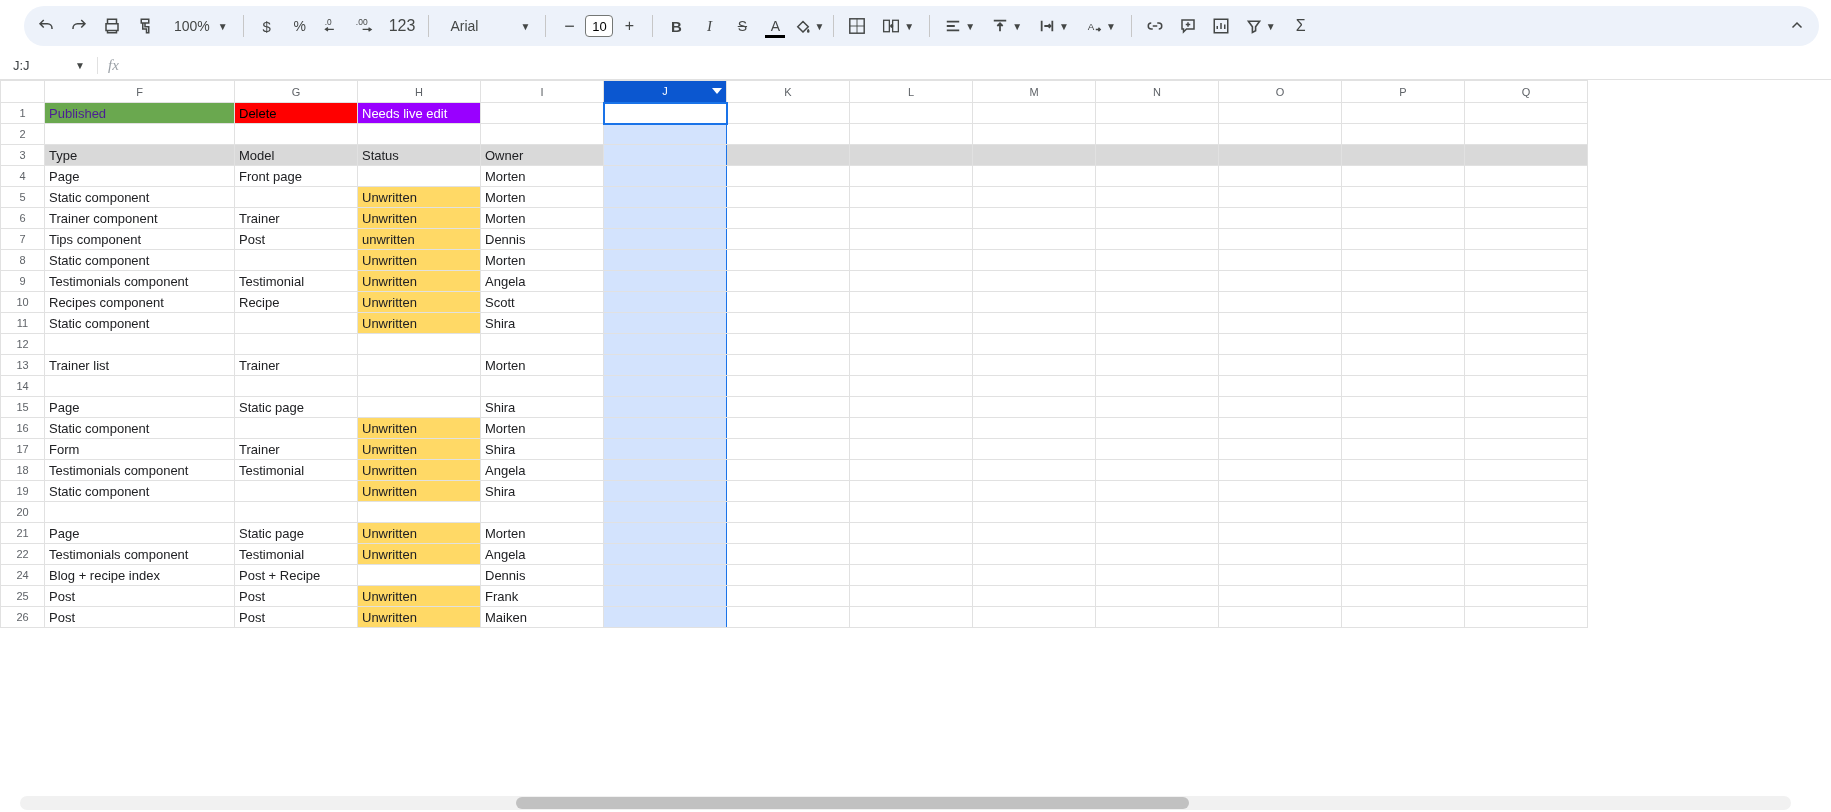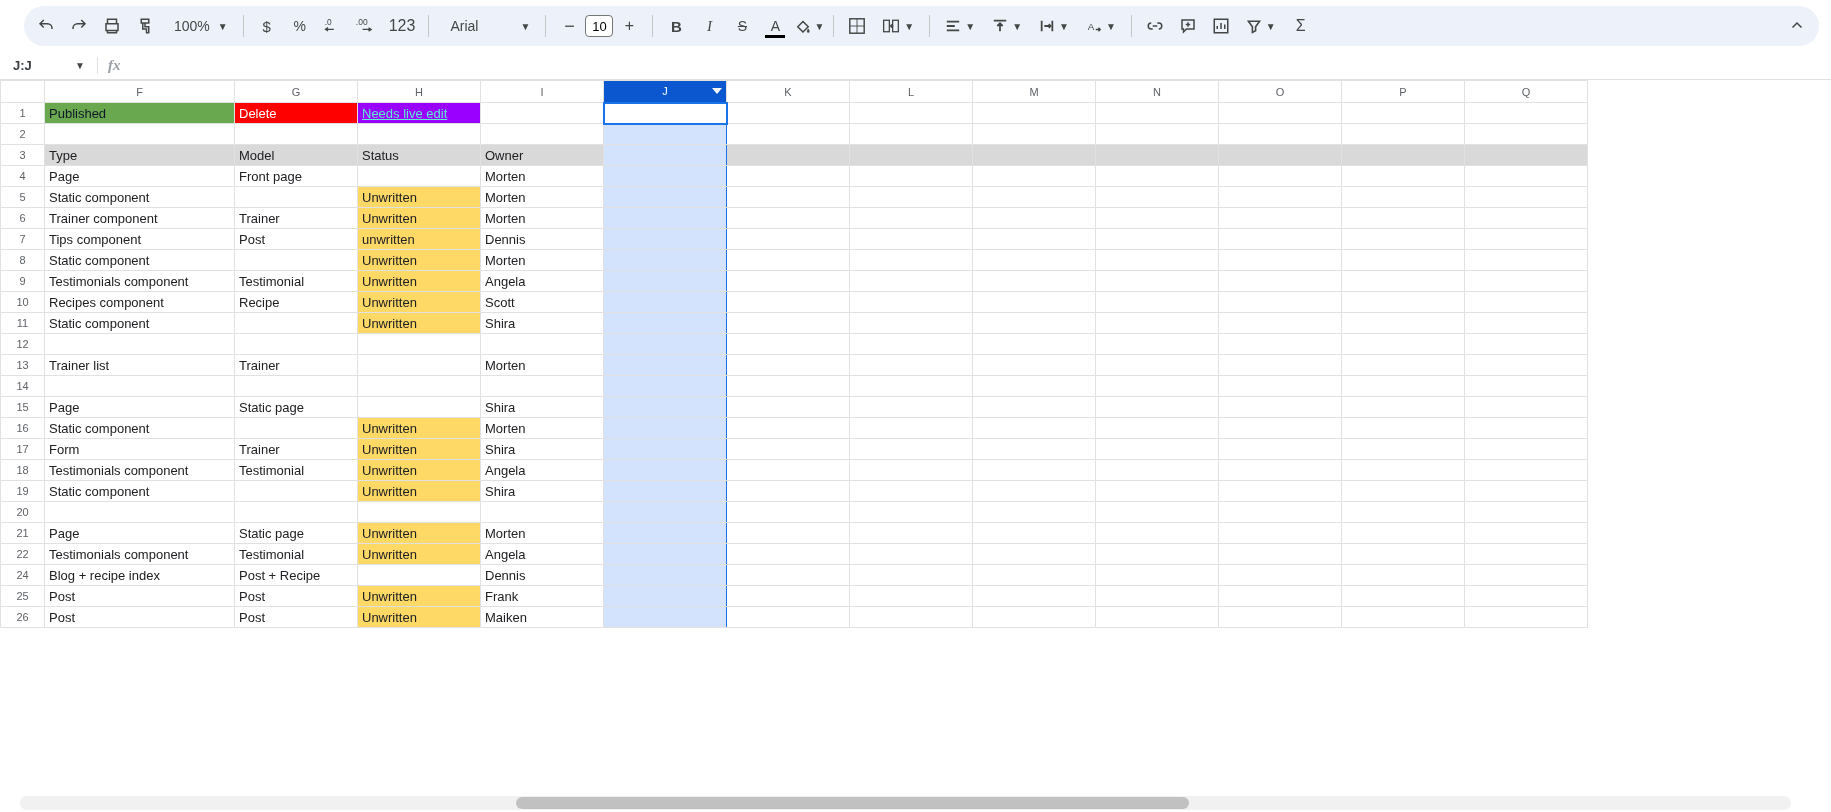--- a/index.html
+++ b/index.html
@@ -40,21 +40,21 @@
   width: 28px; height: 22px; border: 1px solid #747775; border-radius: 4px;
   text-align: center; font-size: 13px; background: #fff;
 }
 .caret { font-size: 10px; color: #444746; }
 .toolbar-spacer { flex: 1; }
 .text-color-under {
   position: absolute; left: 4px; right: 4px; bottom: 2px; height: 3px; background: #000;
 }
 
 .namebox-row {
-  display: flex; align-items: center; height: 28px; padding: 0 0 0 7px; border-bottom: 1px solid #e1e1e1; font-weight: bold;
+  display: flex; align-items: center; height: 28px; padding: 0 0 0 7px; border-bottom: 1px solid #e1e1e1;
 }
 .namebox {
   width: 84px; height: 24px; font-size: 13px; color: #3c4043; padding: 0 6px;
   display: flex; align-items: center; justify-content: space-between;
 }
 .fx-label { color: #9aa0a6; font-style: italic; font-family: 'Times New Roman', serif; font-size: 15px; padding: 0 10px; border-left: 1px solid #e1e1e1; margin-left: 6px; }
 .formula-input { flex: 1; height: 24px; font-size: 13px; padding: 0 4px; }
 
 .sheet-wrap { position: relative; height: calc(100vh - 80px); overflow: hidden; }
 .sheet {
@@ -90,23 +90,23 @@
 
 tbody td.colJ { background: #d3e3fd; border-right: 1px solid #d3e3fd; border-left:1px solid #d3e3fd; }
 tbody tr:first-child td.colJ { background:#fff; }
 
 .col-outline-left { border-left:1px solid #1a73e8 !important; }
 .col-outline-right { border-right:1px solid #1a73e8 !important; }
 .active-cell {
   border: 2px solid #1a73e8 !important; background:#fff !important;
 }
 
-.status-published { background:#6aa84f; color:#0f172a; }
-.status-delete { background:#ff0000; color:#ffffff; }
-.status-liveedit { background:#9900ff; color:#5eead4;text-decoration:underline; }
+.status-published { background:#6aa84f; color:#4c1d95; }
+.status-delete { background:#ff0000; color:#000000; }
+.status-liveedit { background:#9900ff; color:#ffffff; }
 .header-row td { background:#d9d9d9; }
 .unwritten { background:#ffd966; }
 
 .hscroll {
   position: fixed; bottom: 2px; left: 0; right: 20px; height: 14px;
   display:flex; align-items:center; justify-content:center;
 }
 .hscroll-track { flex:1; height:14px; background:#f1f1f1; border-radius:7px; position:relative; margin: 0 20px; }
 .hscroll-thumb { position:absolute; left:28%; width:38%; top:1px; bottom:1px; background:#c1c1c1; border-radius:6px; }
 

